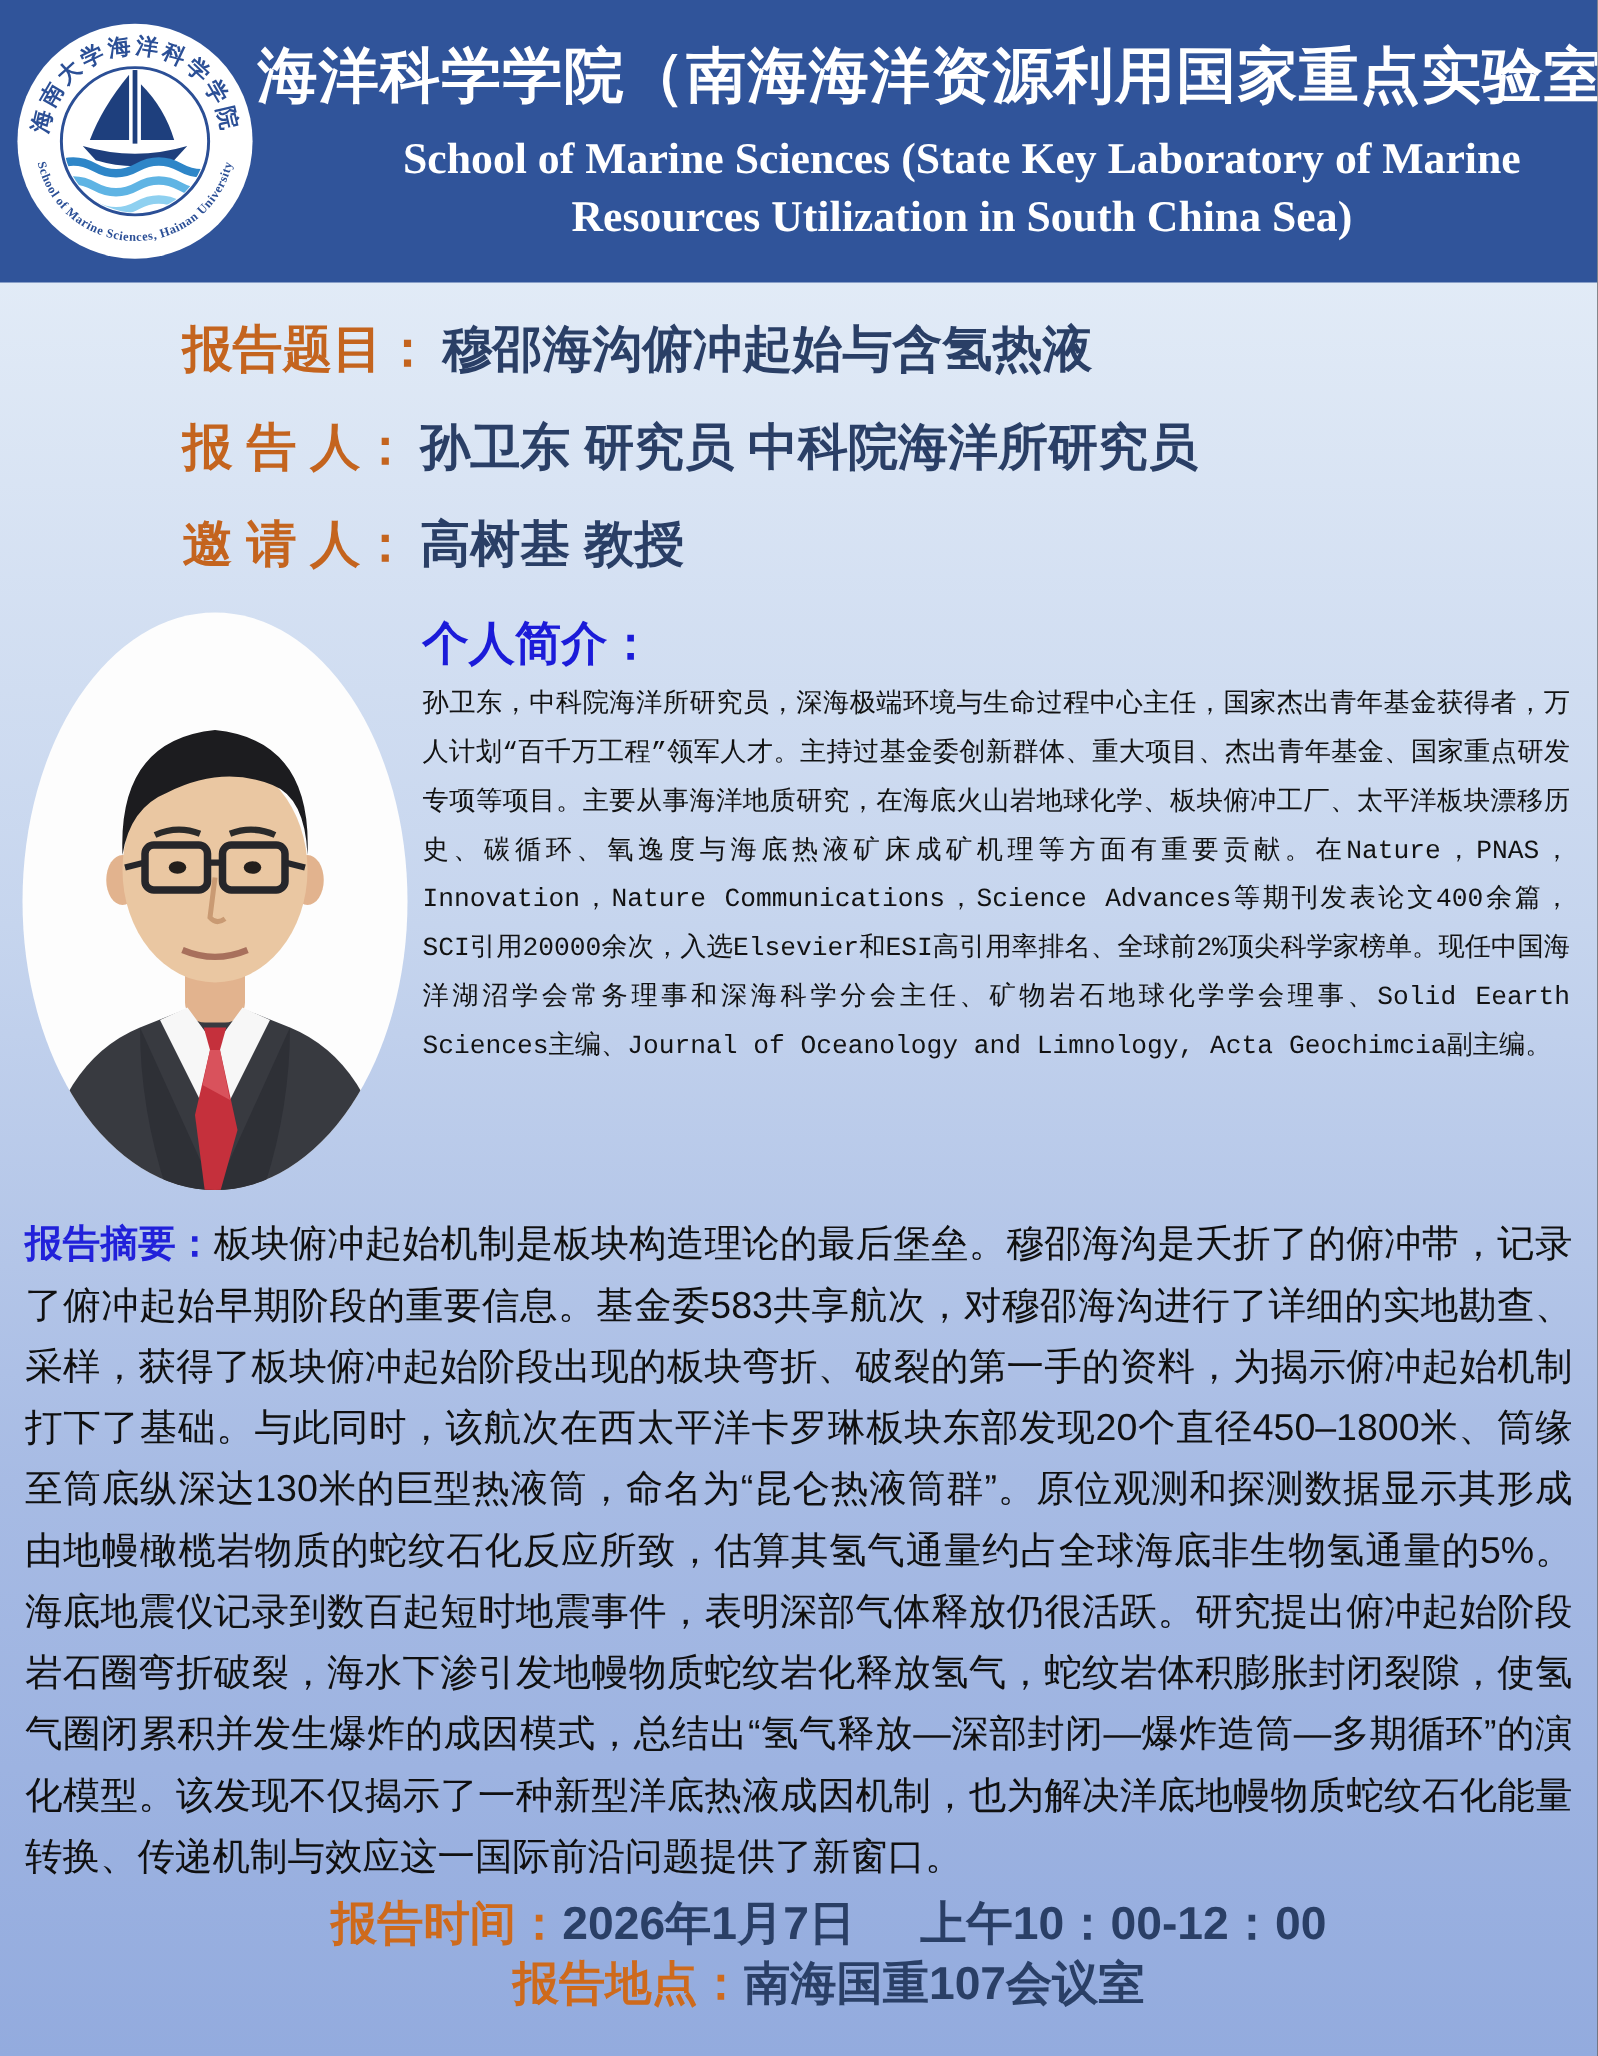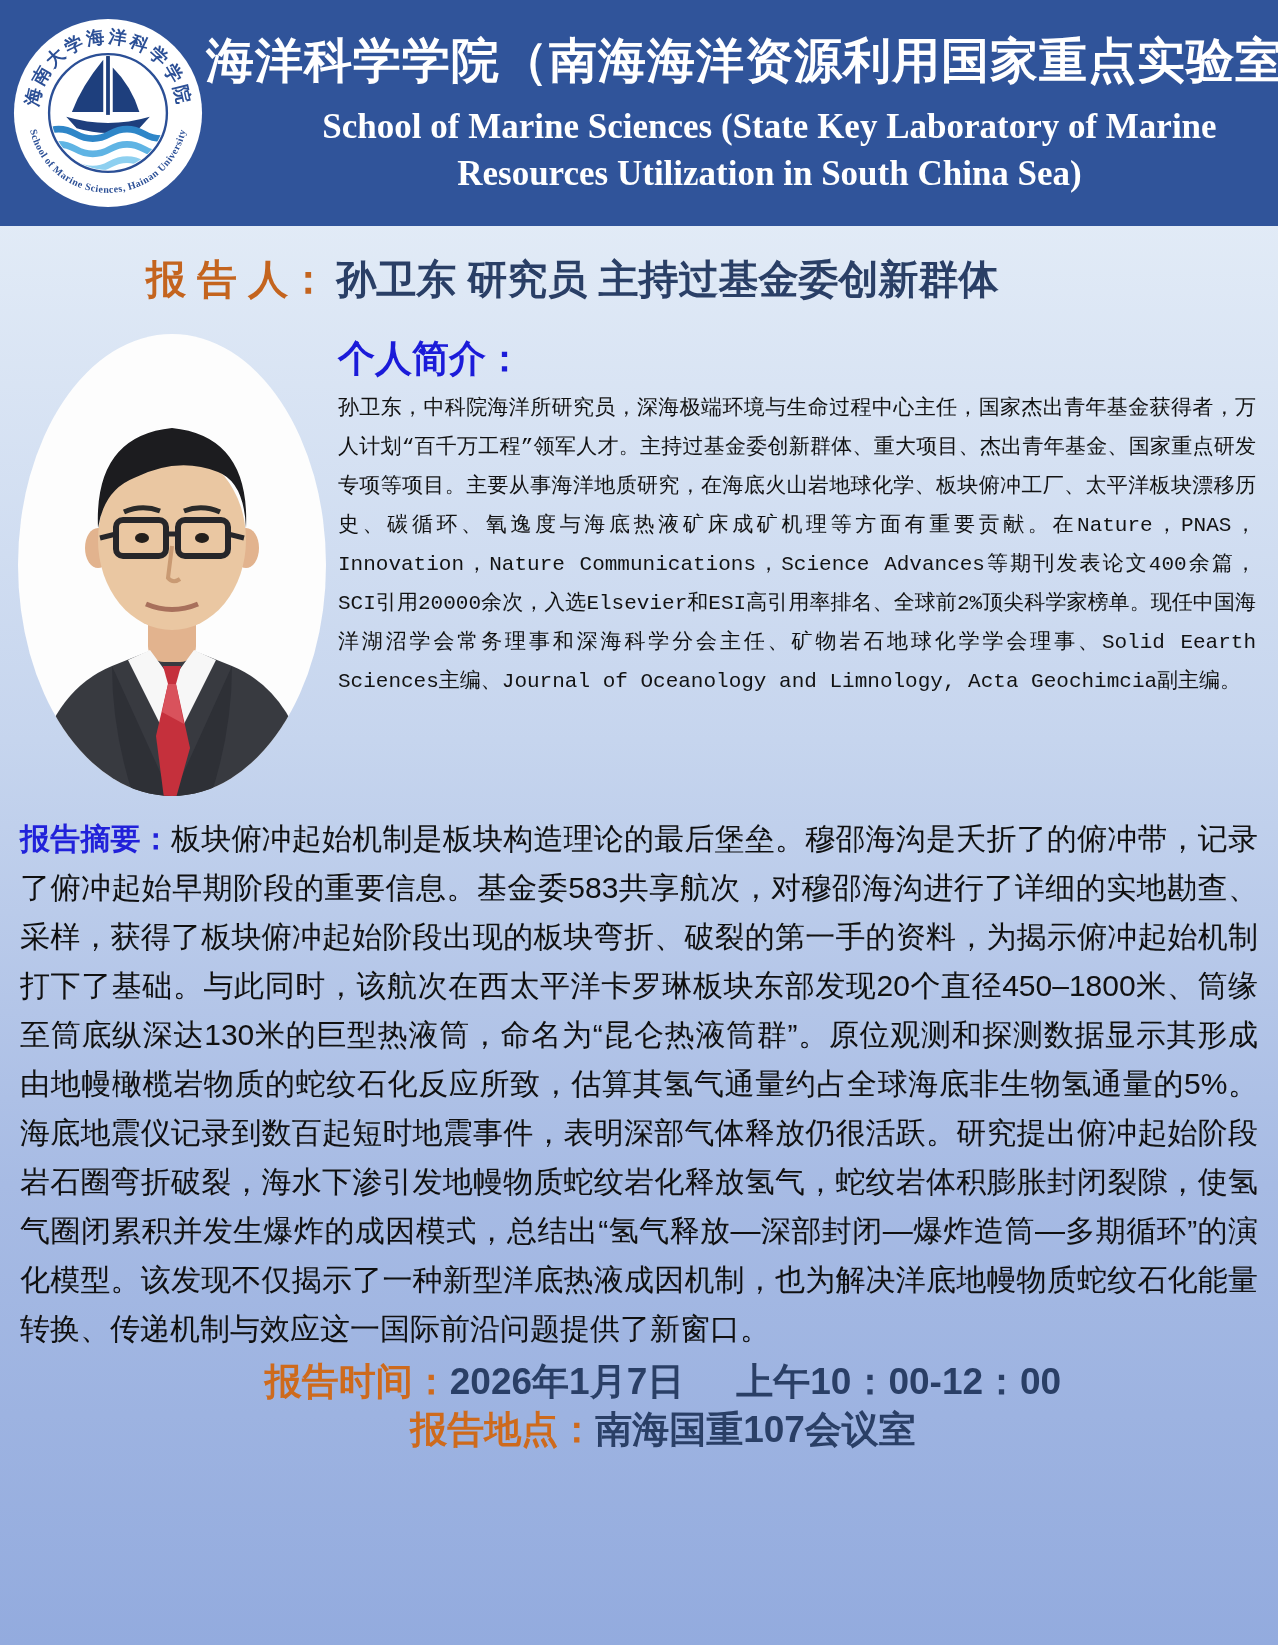--- a/index.html
+++ b/index.html
@@ -90,21 +90,27 @@
       <div class="title-zh">海洋科学学院（南海海洋资源利用国家重点实验室）</div>
       <div class="title-en">
         <div>School of Marine Sciences (State Key Laboratory of Marine</div>
         <div>Resources Utilization in South China Sea)</div>
       </div>
     </div>
   </div>
 
   <div class="info">
     <div class="info-row">
-      <span class="info-label">报 告 人：</span><span class="info-value">孙卫东  研究员  主持过基金委创新群体</span>
+      <span class="info-label">报告题目：</span><span class="info-value">穆邵海沟俯冲起始与含氢热液</span>
+    </div>
+    <div class="info-row">
+      <span class="info-label">报 告 人：</span><span class="info-value">孙卫东  研究员  中科院海洋所研究员</span>
+    </div>
+    <div class="info-row">
+      <span class="info-label">邀 请 人：</span><span class="info-value">高树基 教授</span>
     </div>
   </div>
 
   <div class="profile">
     <div class="photo">
       <svg width="312" height="466" viewBox="0 0 312 466">
         <defs>
             <clipPath id="ovalClip">
               <ellipse cx="156" cy="233" rx="154" ry="231"></ellipse>
             </clipPath>

